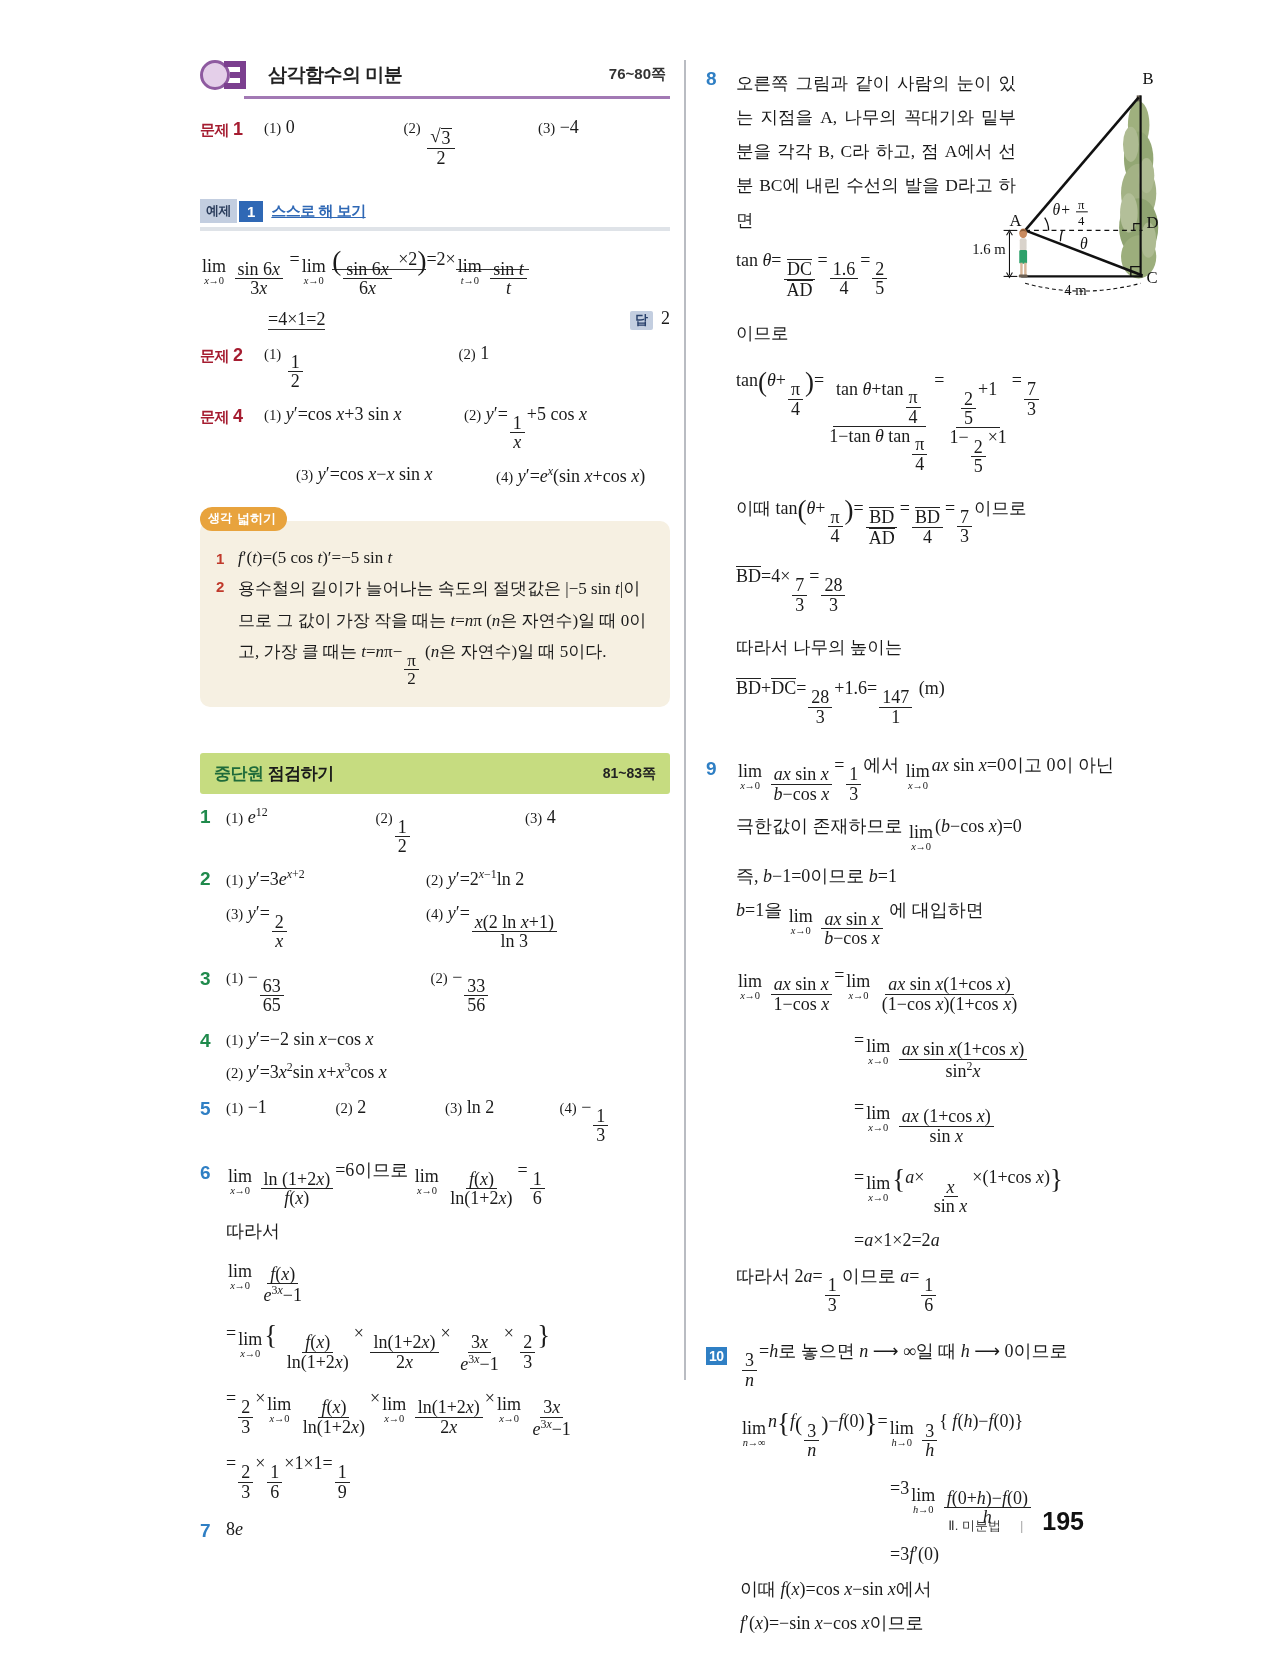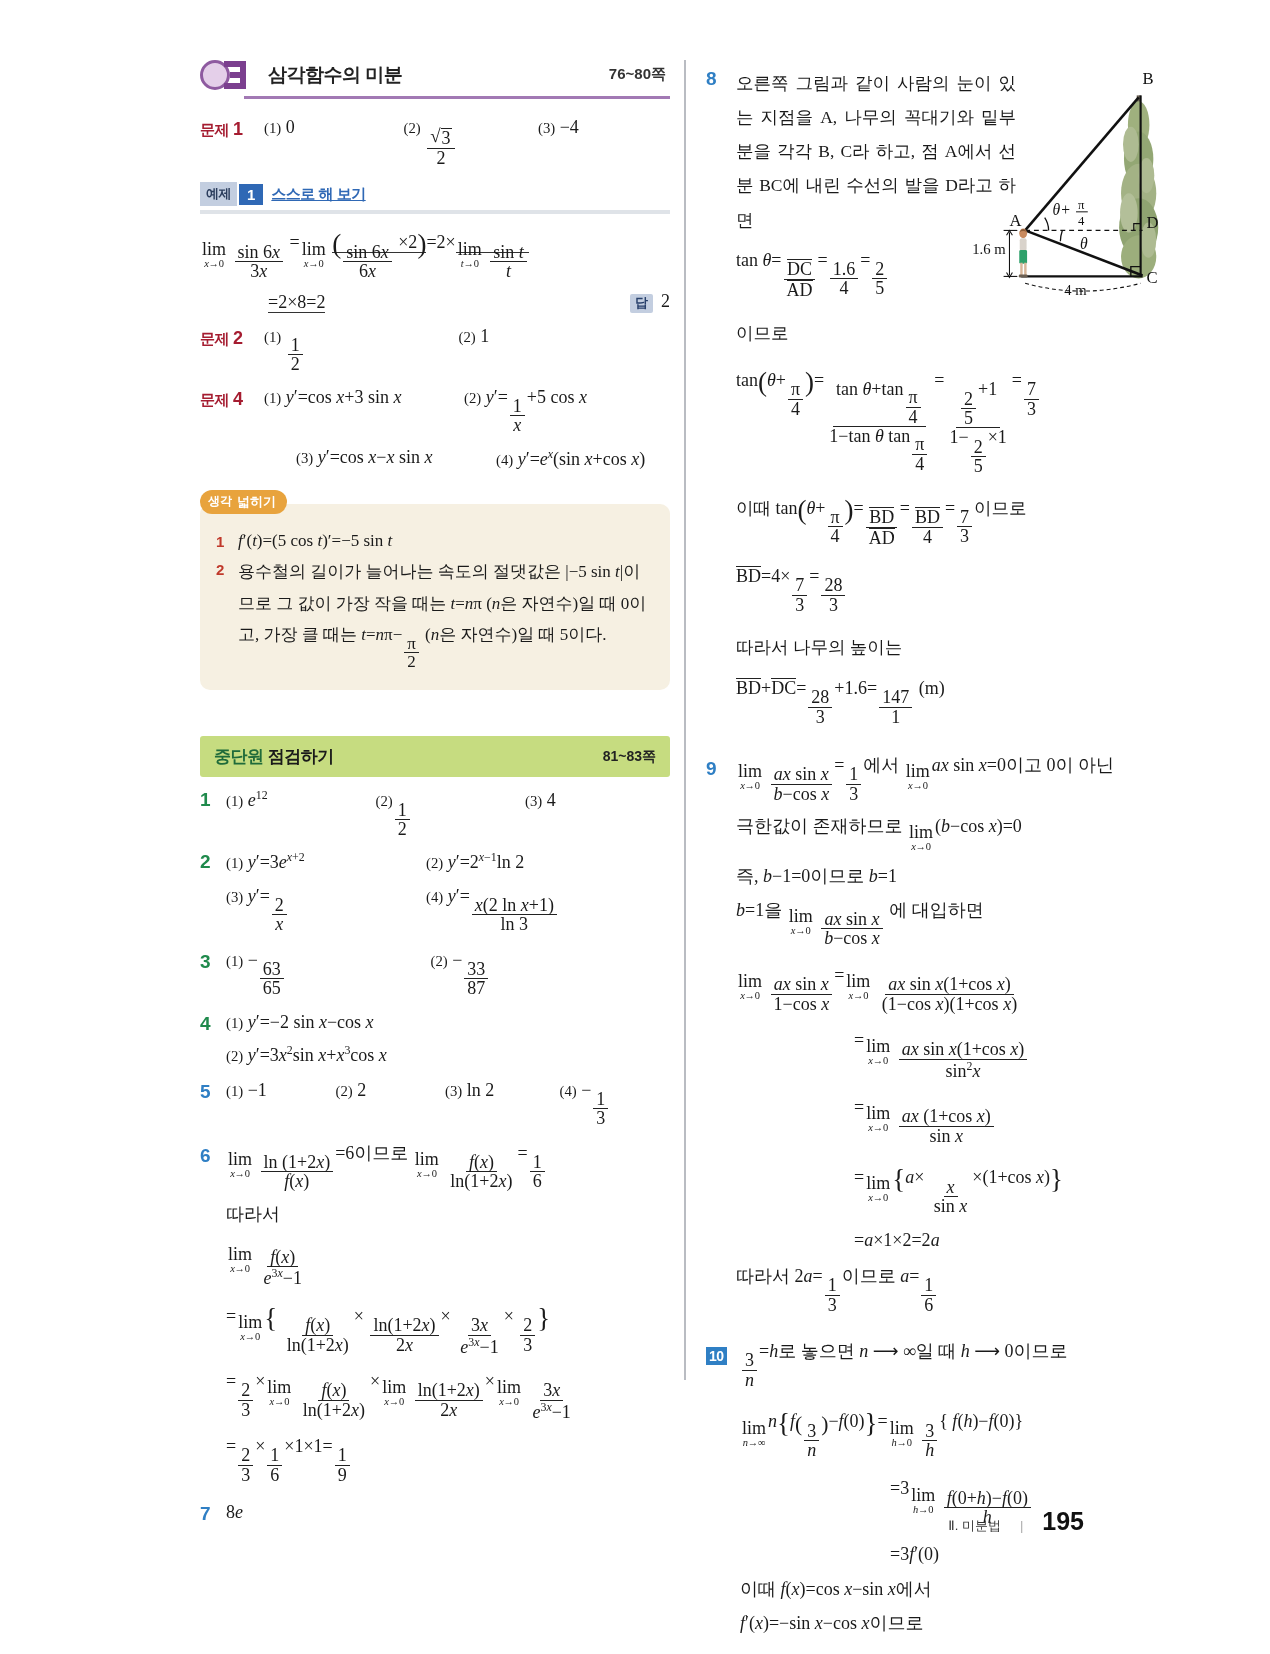--- a/index.html
+++ b/index.html
@@ -61,21 +61,21 @@
   .qlabel {
     font-family:"Liberation Sans", sans-serif; font-weight:bold;
     color:#a51c30; font-size:15px; white-space:nowrap; min-width:64px;
     letter-spacing:-0.5px; padding-top:2px;
   }
   .qlabel .qn { font-size:18px; margin-left:4px; }
   .qbody { flex:1; font-size:18px; position:relative; }
   .qitem { display:inline-block; }
 
   
-  .ex-head { display:flex; align-items:center; margin-top:15px; }
+  .ex-head { display:flex; align-items:center; margin-top:32px; }
   .ex-tag {
     background:#c3cee0; color:#2b3d5c; font-family:"Liberation Sans",sans-serif;
     font-weight:bold; font-size:13px; padding:3px 6px; letter-spacing:-0.5px;
   }
   .ex-num {
     background:#2f68b5; color:#fff; font-family:"Liberation Sans",sans-serif;
     font-weight:bold; font-size:15px; padding:2px 8px; margin-left:2px;
   }
   .ex-text {
     margin-left:8px; color:#2f68b5; font-family:"Liberation Sans",sans-serif;
@@ -210,21 +210,21 @@
           <span class="big">(</span><span class="frac">
               <span class="num">sin 6<i>x</i></span>
               <span class="den">6<i>x</i></span>
             </span> ×2<span class="big">)</span></span>=2×<span style="border-bottom:1px solid #333;"><span class="lim">lim<span class="lw"><i>t</i>→0</span></span>
         <span class="frac">
               <span class="num">sin <i>t</i></span>
               <span class="den"><i>t</i></span>
             </span></span>
       </div>
       <div style="margin-top:12px; margin-left:68px; display:flex; justify-content:space-between; align-items:center;">
-        <span><span style="border-bottom:1px solid #333;">=2×8=2</span></span>
+        <span><span style="border-bottom:1px solid #333;">=4×1=2</span></span>
         <span style="display:flex; align-items:baseline; gap:8px;">
           <span class="answer-badge">답</span>
           <span style="font-size:18px;">2</span>
         </span>
       </div>
     </div>
 
     <div class="qrow">
       <div class="qlabel">문제<span class="qn">2</span></div>
       <div class="qbody">
@@ -316,21 +316,21 @@
 
     <div class="arow" style="margin-top:16px;">
       <div class="anum g">3</div>
       <div class="abody">
         <span style="width:200px;display:inline-block;"><span style="font-size:.82em">(1)</span> −<span class="frac">
               <span class="num">63</span>
               <span class="den">65</span>
             </span></span>
         <span><span style="font-size:.82em">(2)</span> −<span class="frac">
               <span class="num">33</span>
-              <span class="den">87</span>
+              <span class="den">56</span>
             </span></span>
       </div>
     </div>
 
     <div class="arow" style="margin-top:14px;">
       <div class="anum g">4</div>
       <div class="abody">
         <div><span style="font-size:.82em">(1)</span> <i>y</i>′=−2 sin <i>x</i>−cos <i>x</i></div>
         <div style="margin-top:10px;"><span style="font-size:.82em">(2)</span> <i>y</i>′=3<i>x</i><span class="sup">2</span>sin <i>x</i>+<i>x</i><span class="sup">3</span>cos <i>x</i></div>
       </div>

